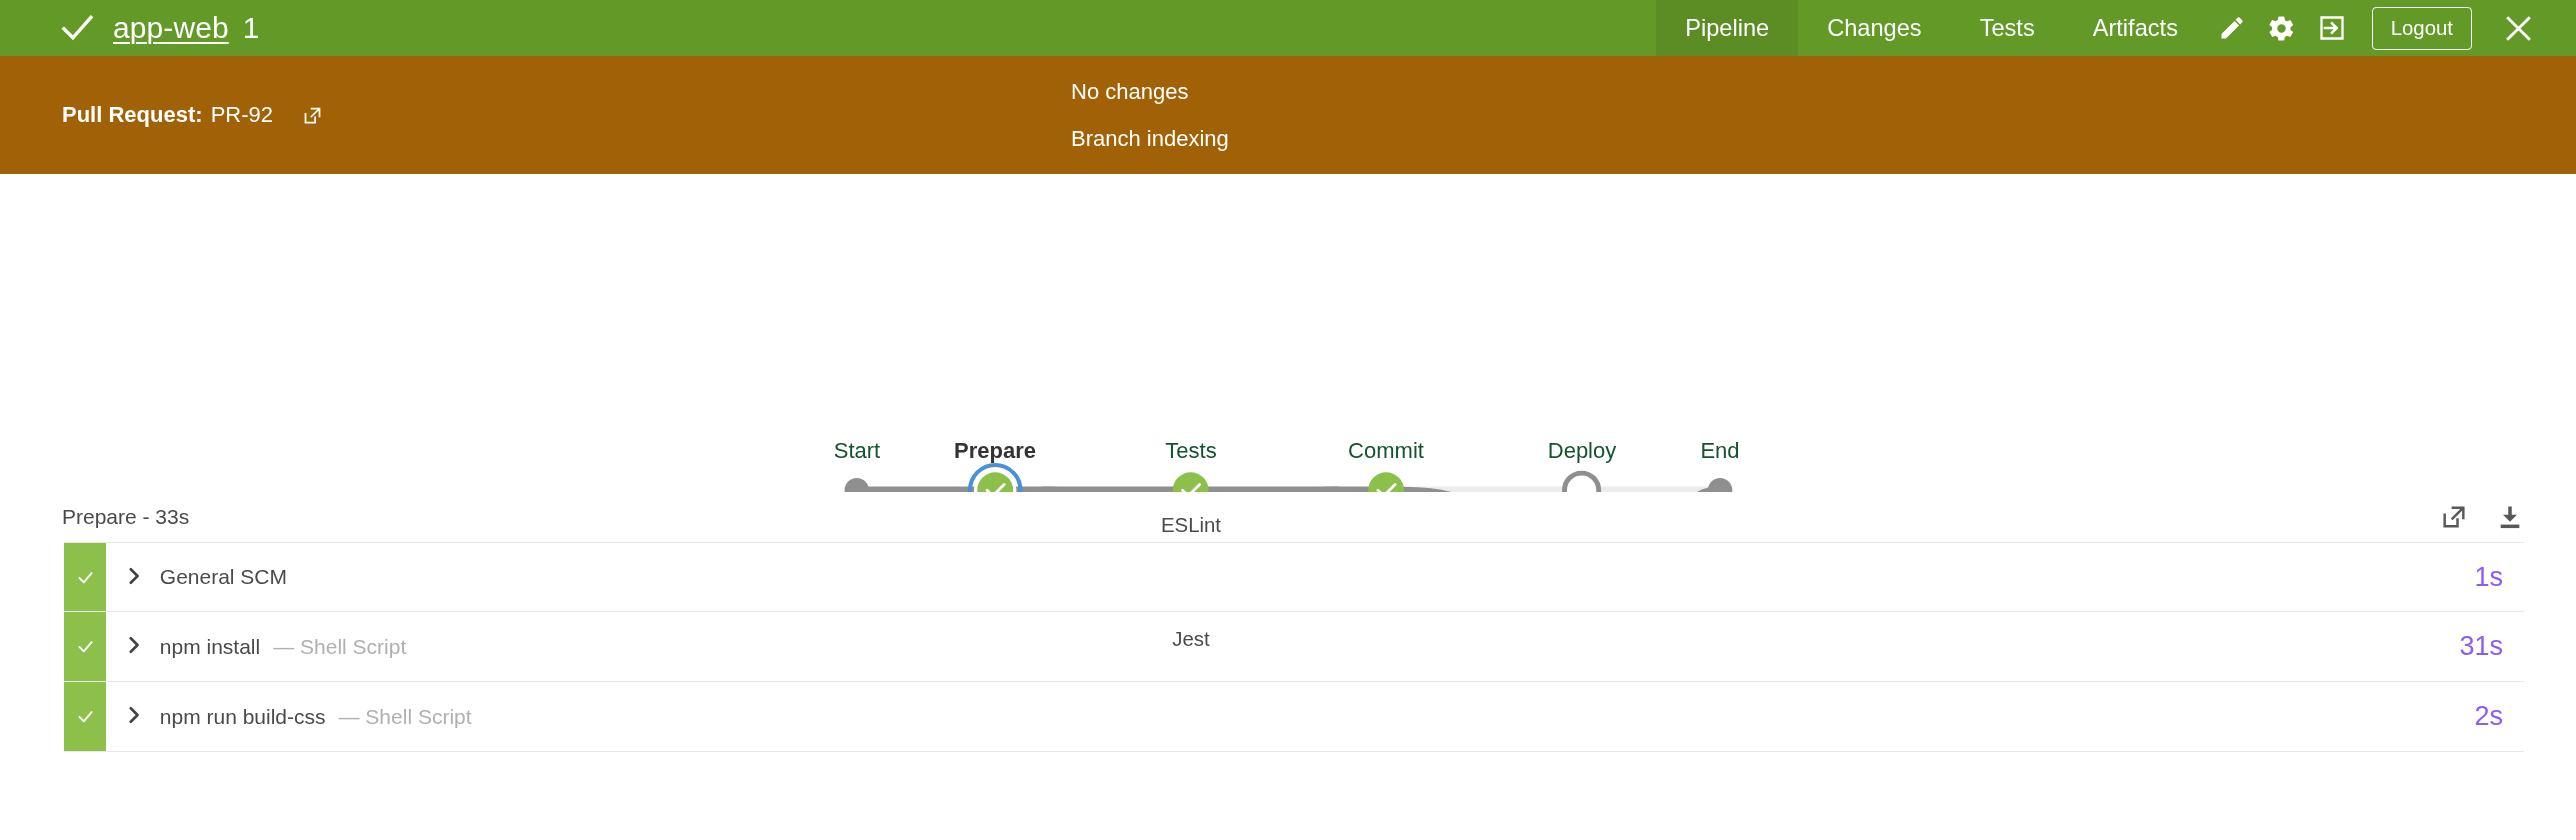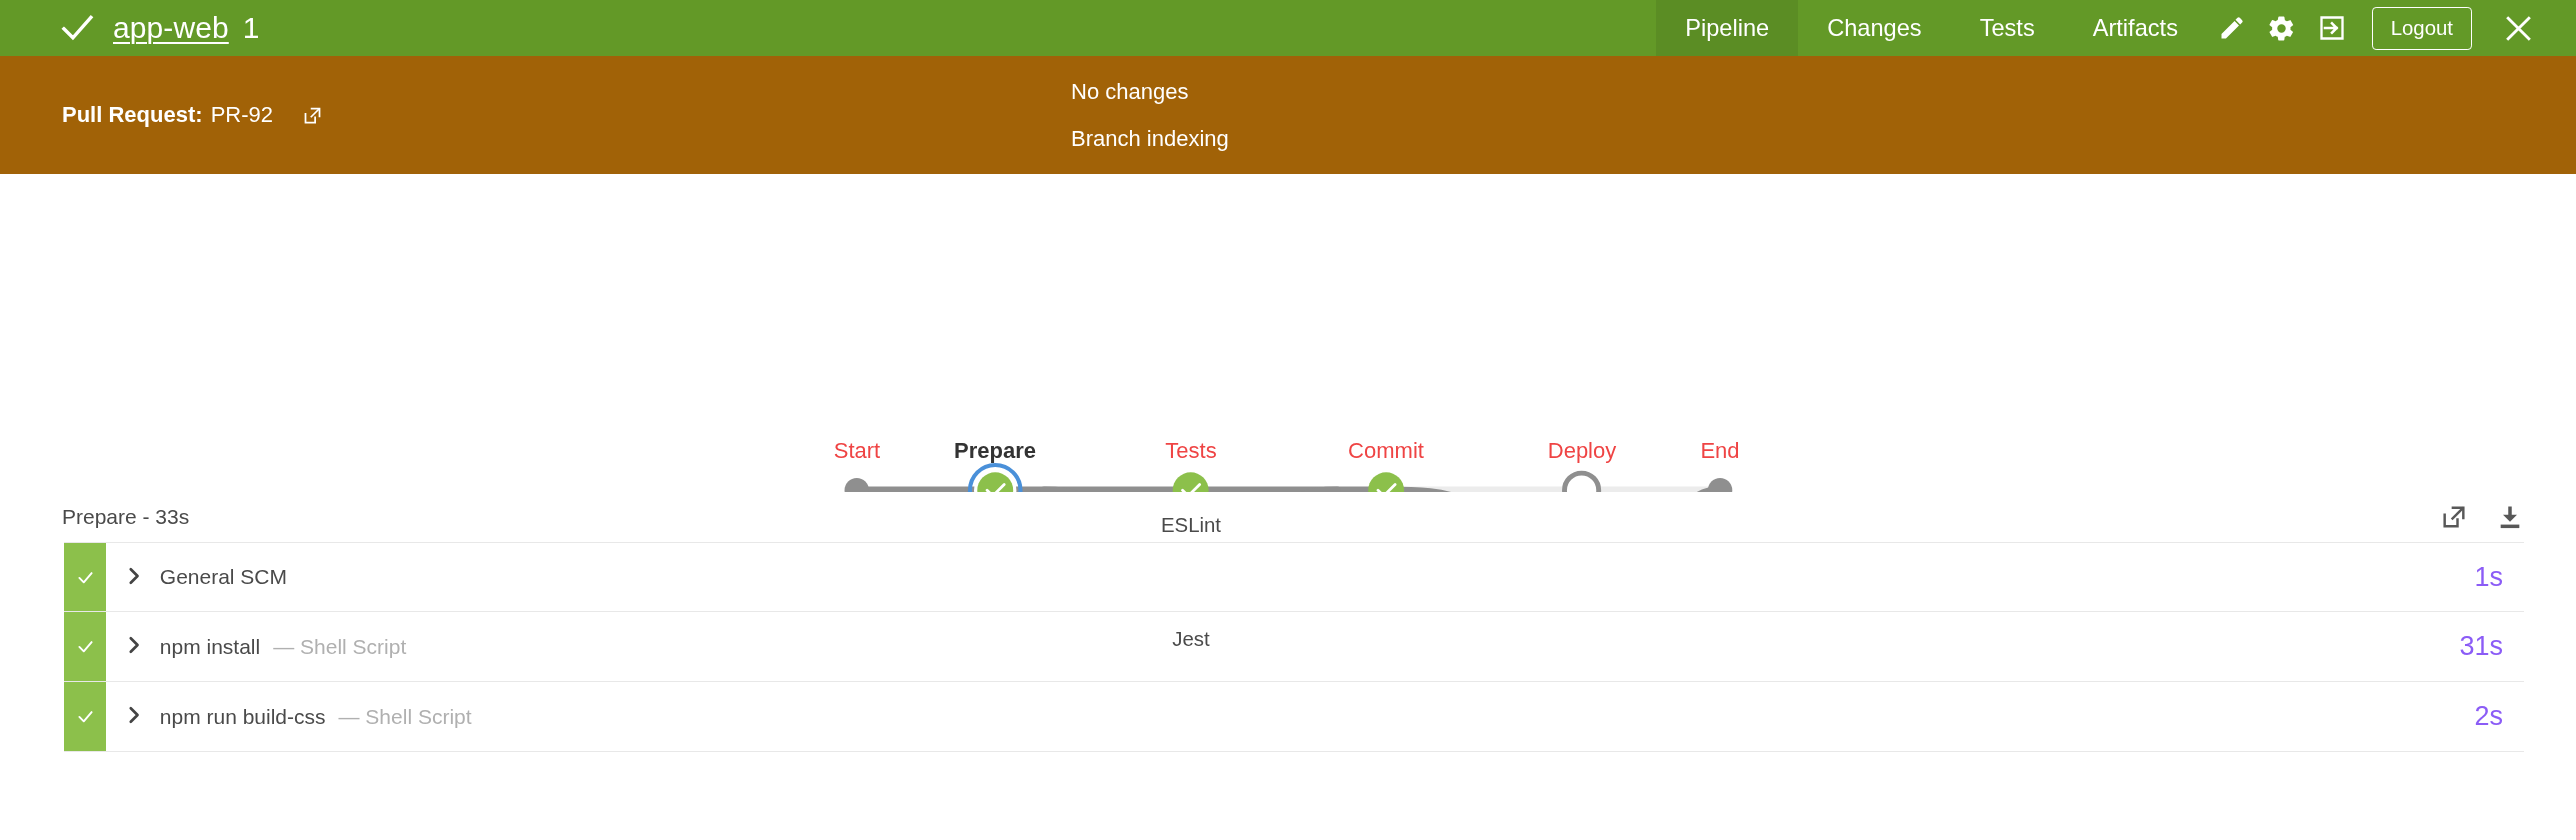--- a/index.html
+++ b/index.html
@@ -117,21 +117,21 @@
   
   .graph-wrap {
     position: relative;
     height: 318px;
     background: #ffffff;
   }
   .graph-svg { position: absolute; top: 0; left: 0; }
   .node-label {
     position: absolute;
     font-size: 22px;
-    color: #ef4444;
+    color: #14532d;
     transform: translateX(-50%);
     white-space: nowrap;
   }
   .node-label.sel { font-weight: bold; color: #333333; }
   .sub-label {
     position: absolute;
     font-size: 20.4px;
     color: #4a4a4a;
     transform: translateX(-50%);
     white-space: nowrap;

